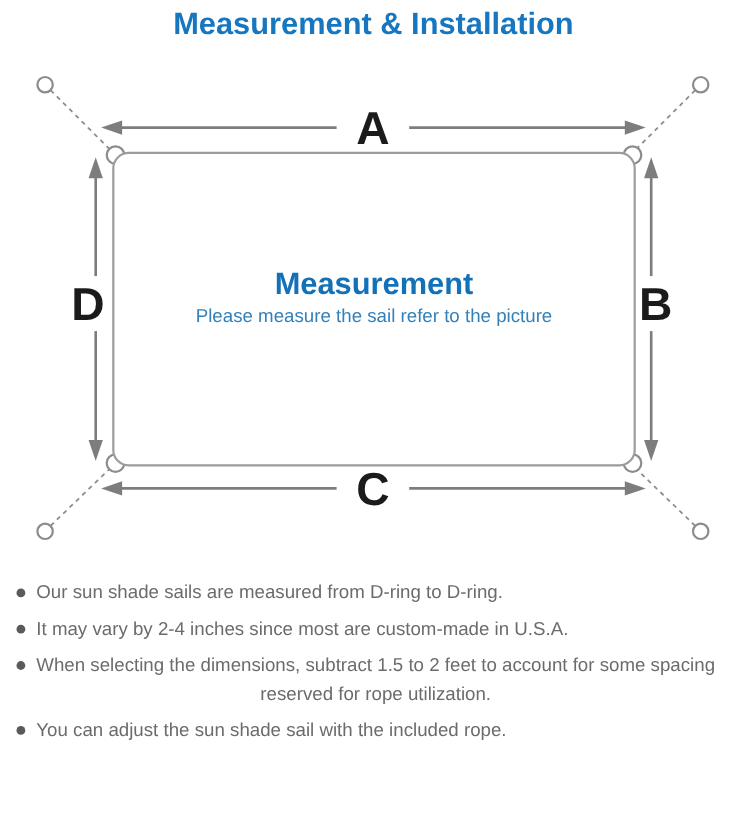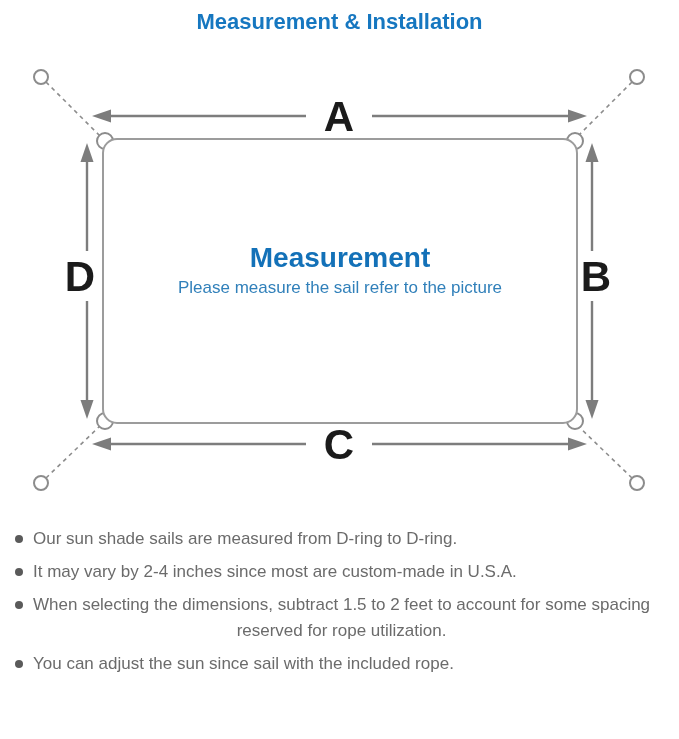--- a/index.html
+++ b/index.html
@@ -17,21 +17,21 @@
     height: 739px;
     background: #ffffff;
   }
   .page-title {
     position: absolute;
     top: 0;
     left: 0;
     width: 679px;
     margin: 0;
     text-align: center;
-    font-size: 22px;
+    font-size: 28px;
     line-height: 44px;
     font-weight: bold;
     color: #1677c0;
     letter-spacing: 0px;
     z-index: 2;
   }
   .diagram-svg {
     position: absolute;
     top: 0;
     left: 0;
@@ -199,19 +199,19 @@
       <span class="bullet-dot"></span>
       <span class="note-text">
         <span class="note-line">When selecting the dimensions, subtract 1.5 to 2 feet to account for some spacing</span>
         <span class="note-line">reserved for rope utilization.</span>
       </span>
     </div>
 
     <div class="note-item">
       <span class="bullet-dot"></span>
       <span class="note-text">
-        <span class="note-line">You can adjust the sun since sail with the included rope.</span>
+        <span class="note-line">You can adjust the sun shade sail with the included rope.</span>
       </span>
     </div>
 
 
   </div>
 </div>
 
 </body></html>

